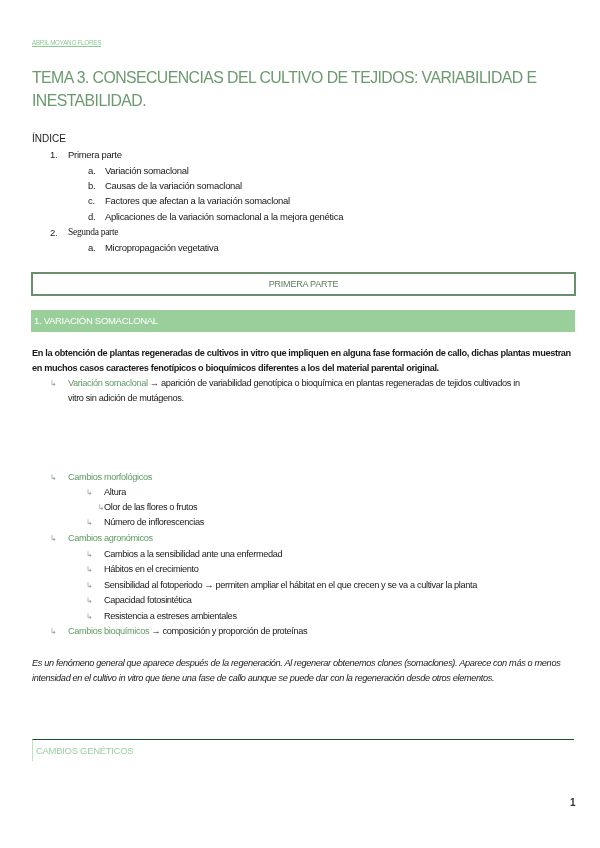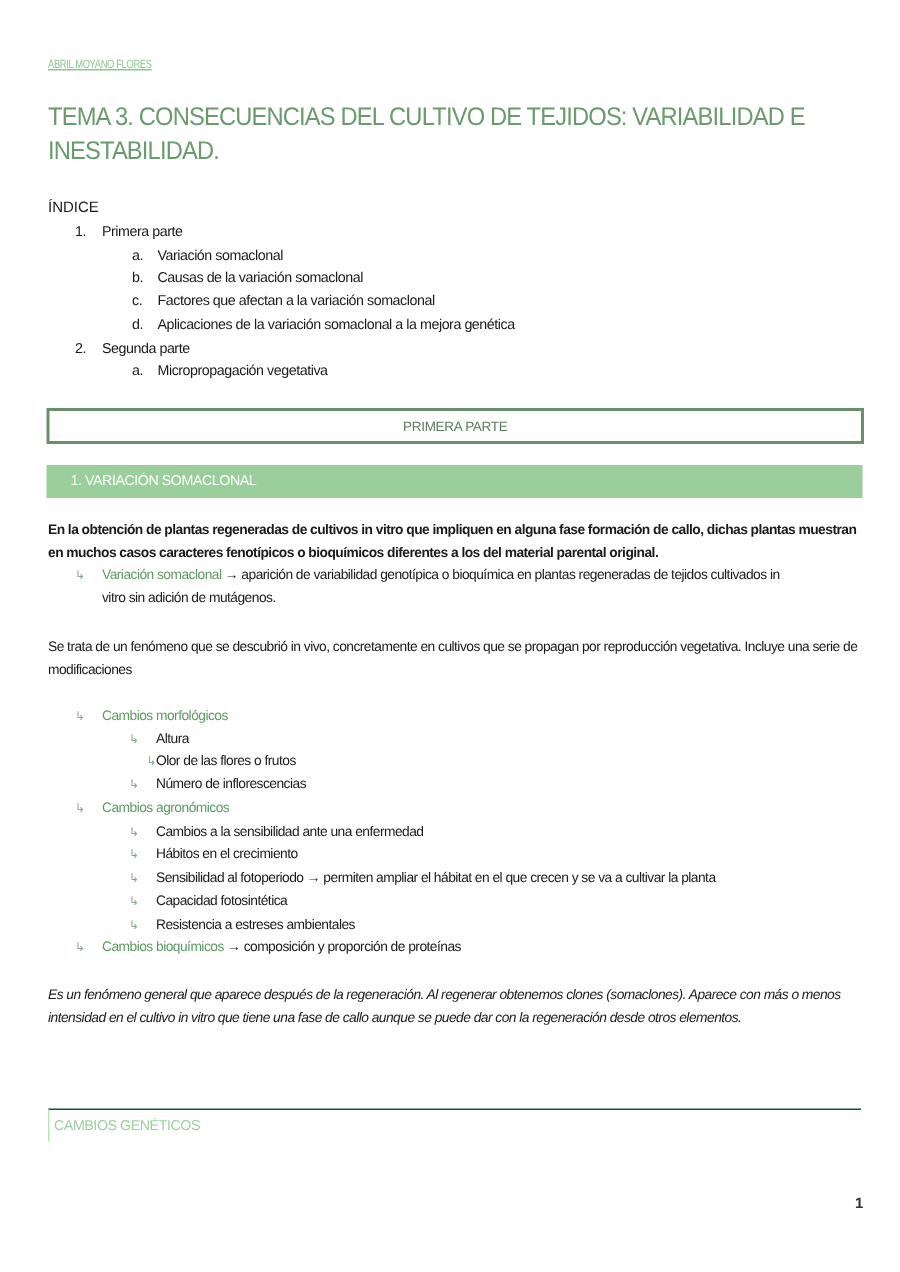--- a/index.html
+++ b/index.html
@@ -26,21 +26,21 @@
   .toc .row { position: absolute; white-space: nowrap; letter-spacing: -0.3px; }
   .part-box {
     position: absolute; left: 27px; top: 272px; width: 541px; height: 20px;
     border: 2px solid #6a8f6c; box-sizing: content-box;
     display: flex; align-items: center; justify-content: center;
     font-size: 9px; color: #5b7d5d; letter-spacing: -0.2px;
   }
   .sec-bar {
     position: absolute; left: 27px; width: 544px; height: 22px;
     background: #9acf9b; color: #ffffff;
-    font-size: 9.5px; line-height: 22px; padding-left: 16px; box-sizing: border-box;
+    font-size: 9.5px; line-height: 22px; padding-left: 3px; box-sizing: border-box;
     letter-spacing: -0.3px;
   }
   .sub-box {
     position: absolute; left: 28px; top: 739px; width: 542px; height: 22px;
     border-top: 1px solid #14532d; border-left: 1px solid #b9e5ba;
     font-size: 9.5px; color: #9ccf9d; line-height: 22px; padding-left: 3px; box-sizing: border-box;
     letter-spacing: -0.3px;
   }
   .para {
     position: absolute; left: 28px; width: 548px; font-size: 9.2px; line-height: 15px;
@@ -64,39 +64,38 @@
     <div class="row" style="left:64px;top:149px;">Primera parte</div>
     <div class="row" style="left:84px;top:165px;">a.</div>
     <div class="row" style="left:101px;top:165px;">Variación somaclonal</div>
     <div class="row" style="left:84px;top:180px;">b.</div>
     <div class="row" style="left:101px;top:180px;">Causas de la variación somaclonal</div>
     <div class="row" style="left:84px;top:195px;">c.</div>
     <div class="row" style="left:101px;top:195px;">Factores que afectan a la variación somaclonal</div>
     <div class="row" style="left:84px;top:211px;">d.</div>
     <div class="row" style="left:101px;top:211px;">Aplicaciones de la variación somaclonal a la mejora genética</div>
     <div class="row" style="left:46px;top:227px;">2.</div>
-    <div class="row" style="left:64px;top:227px;">Segunda parte</div>
+    <div class="row" style="left:64px;top:227px;font-family:Liberation Serif, serif;">Segunda parte</div>
     <div class="row" style="left:84px;top:242px;">a.</div>
     <div class="row" style="left:101px;top:242px;">Micropropagación vegetativa</div>
   </div>
 
   <div class="part-box">PRIMERA PARTE</div>
 
   <div class="sec-bar" style="top:310px;">1. VARIACIÓN SOMACLONAL</div>
 
   <div class="para" style="top:346px;font-weight:bold;">En la obtención de plantas regeneradas de cultivos in vitro que impliquen en alguna fase formación de callo, dichas plantas muestran en muchos casos caracteres fenotípicos o bioquímicos diferentes a los del material parental original.</div>
 
   <div class="bl" style="left:46px;top:376px;">
     <span class="arrow">↳</span><span class="green">Variación somaclonal</span>
     <span>→</span>
     <span>aparición de variabilidad genotípica o bioquímica en plantas regeneradas de tejidos cultivados in</span>
   </div>
   <div class="bl" style="left:64px;top:391px;">vitro sin adición de mutágenos.</div>
 
-  <div class="para" style="top:424px;">Se trata de un fenómeno que se descubrió in vivo, concretamente en cultivos que se propagan por reproducción vegetativa. Incluye una serie de modificaciones</div>
 
   <div class="bl" style="left:46px;top:470px;"><span class="arrow">↳</span><span class="green">Cambios morfológicos</span></div>
   <div class="bl" style="left:82px;top:485px;"><span class="arrow">↳</span><span>Altura</span></div>
   <div class="bl" style="left:82px;top:500px;text-align:right;"><span class="arrow">↳</span><span>Olor de las flores o frutos</span></div>
   <div class="bl" style="left:82px;top:515px;"><span class="arrow">↳</span><span>Número de inflorescencias</span></div>
 
   <div class="bl" style="left:46px;top:531px;"><span class="arrow">↳</span><span class="green">Cambios agronómicos</span></div>
   <div class="bl" style="left:82px;top:547px;"><span class="arrow">↳</span><span>Cambios a la sensibilidad ante una enfermedad</span></div>
   <div class="bl" style="left:82px;top:562px;"><span class="arrow">↳</span><span>Hábitos en el crecimiento</span></div>
   <div class="bl" style="left:82px;top:578px;"><span class="arrow">↳</span><span>Sensibilidad al fotoperiodo → permiten ampliar el hábitat en el que crecen y se va a cultivar la planta</span></div>

